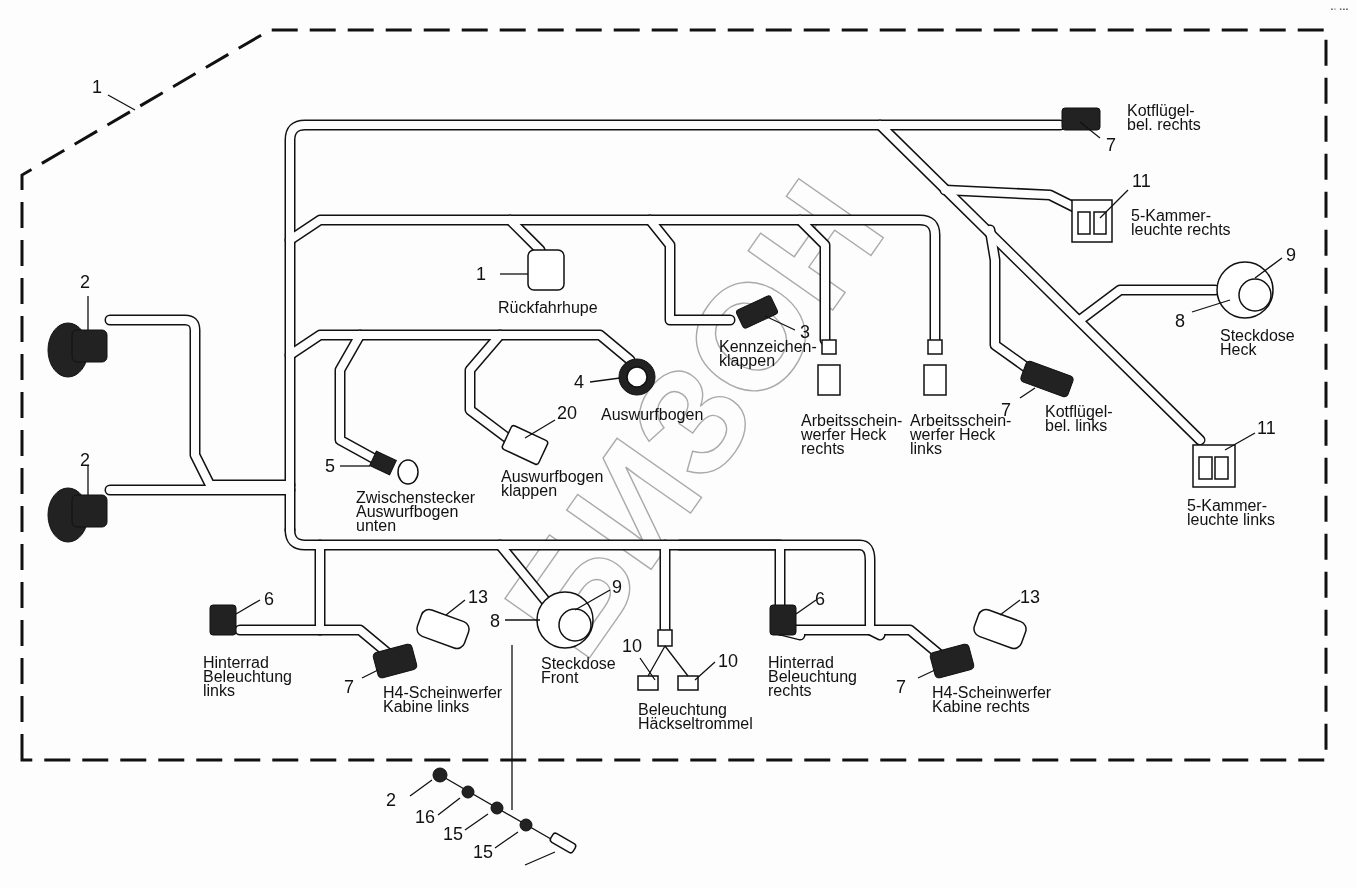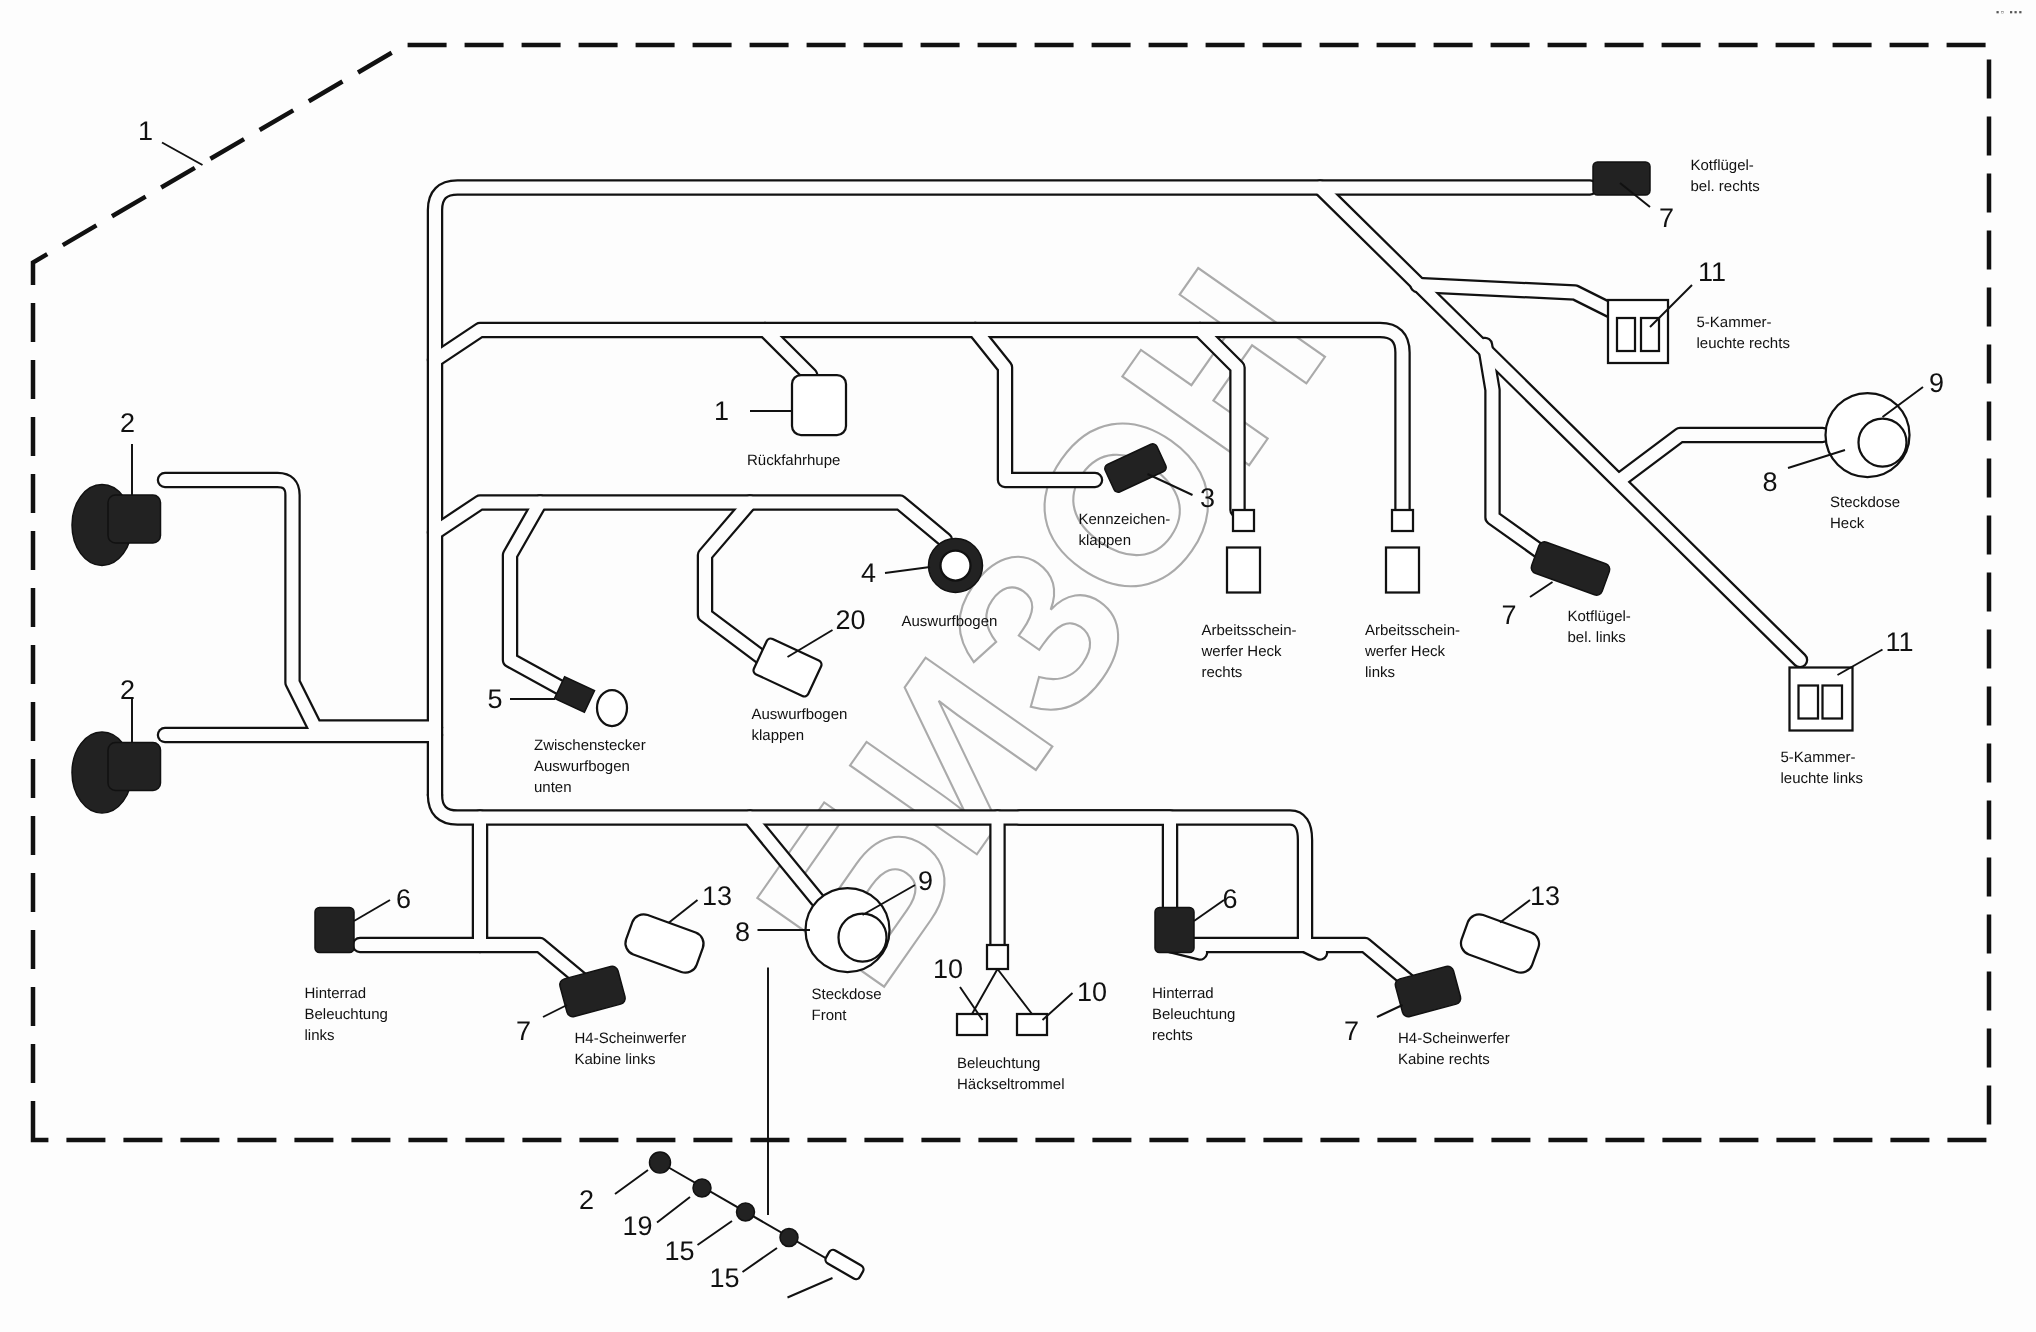--- a/index.html
+++ b/index.html
@@ -1,19 +1,19 @@
 <!DOCTYPE html>
 <html><head>
 <meta charset="utf-8">
 <style>
   html, body { margin:0; padding:0; background:#fdfdfd; }
   body { width:1357px; height:888px; position:relative; overflow:hidden; font-family:"Liberation Sans", sans-serif; color:#111; }
   #canvas { position:absolute; left:0; top:0; width:1357px; height:888px; }
   .callout { position:absolute; font-size:18px; line-height:18px; color:#111; }
-  .caption { position:absolute; font-size:10px; line-height:14px; color:#111; white-space:pre-line; }
+  .caption { position:absolute; font-size:16px; line-height:14px; color:#111; white-space:pre-line; }
   .corner-mark { position:absolute; right:8px; top:6px; font-size:6px; color:#555; letter-spacing:1px; }
   svg text { font-family:"Liberation Sans", sans-serif; }
 </style>
 </head>
 <body>
 
 <div class="corner-mark">▪▫ ▪▪▪</div>
 
 <svg id="canvas" viewBox="0 0 1357 888" xmlns="http://www.w3.org/2000/svg">
   <defs>
@@ -216,21 +216,21 @@
 <div class="callout" style="left:622px;top:637px">10</div>
 <div class="callout" style="left:718px;top:652px">10</div>
 <div class="callout" style="left:1132px;top:172px">11</div>
 <div class="callout" style="left:1257px;top:419px">11</div>
 <div class="callout" style="left:476px;top:265px">1</div>
 <div class="callout" style="left:468px;top:588px">13</div>
 <div class="callout" style="left:1020px;top:588px">13</div>
 <div class="callout" style="left:500px;top:892px">14</div>
 <div class="callout" style="left:443px;top:825px">15</div>
 <div class="callout" style="left:473px;top:843px">15</div>
-<div class="callout" style="left:415px;top:808px">19</div>
+<div class="callout" style="left:415px;top:808px">16</div>
 <div class="callout" style="left:386px;top:791px">2</div>
 <div class="callout" style="left:557px;top:404px">20</div>
 
 <div class="caption" style="left:1127px;top:104px">Kotflügel-
 bel. rechts</div>
 <div class="caption" style="left:1131px;top:209px">5-Kammer-
 leuchte rechts</div>
 <div class="caption" style="left:498px;top:301px">Rückfahrhupe</div>
 <div class="caption" style="left:719px;top:340px">Kennzeichen-
 klappen</div>

